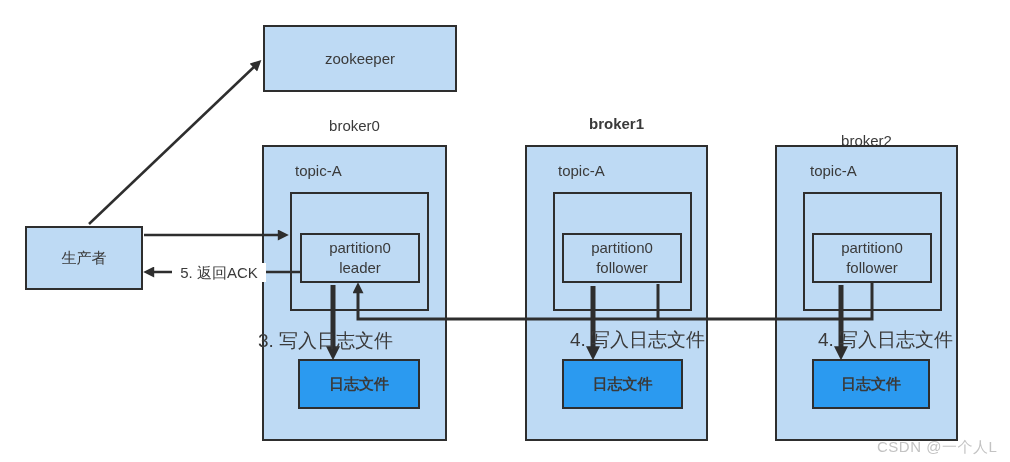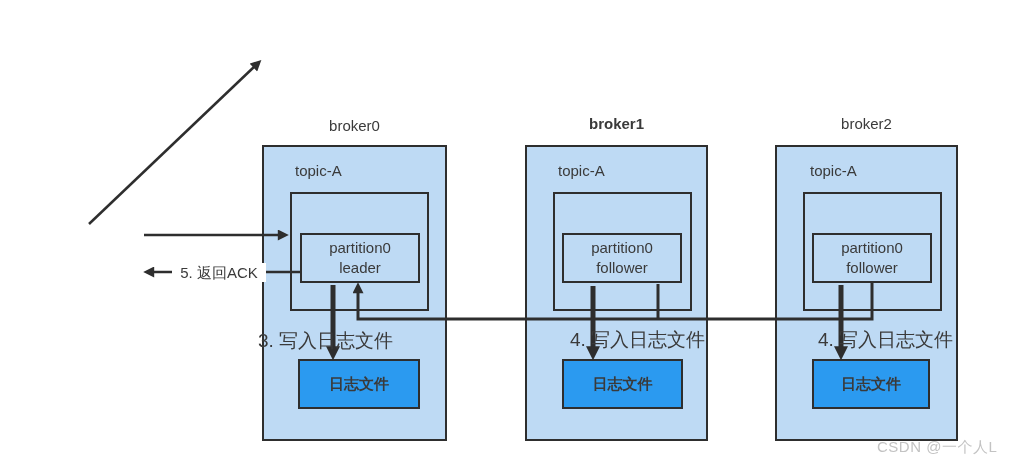--- a/index.html
+++ b/index.html
@@ -108,25 +108,27 @@
     <line class="arrow" x1="333" y1="285" x2="333" y2="349" stroke-width="5" marker-end="url(#ahb)"></line>
 
     <line class="arrow" x1="593" y1="286" x2="593" y2="349" stroke-width="5" marker-end="url(#ahb)"></line>
 
     <line class="arrow" x1="841" y1="285" x2="841" y2="349" stroke-width="5" marker-end="url(#ahb)"></line>
 
     <path class="arrow" d="M872,283 L872,319 L358,319 L358,291" stroke-width="3" marker-end="url(#ah)"></path>
     <line class="arrow" x1="658" y1="284" x2="658" y2="319" stroke-width="3"></line>
   </svg>
 
+  <div class="box node-label" style="left:263px; top:25px; width:194px; height:67px;">zookeeper</div>
 
+  <div class="box node-label" style="left:25px; top:226px; width:118px; height:64px;">生产者</div>
 
   <div class="free-label broker-name" style="left:262px; top:117px; width:185px;">broker0</div>
   <div class="free-label broker-name" style="left:525px; top:115px; width:183px;font-weight:bold;">broker1</div>
-  <div class="free-label broker-name" style="left:775px; top:115px; width:183px;">broker2</div>
+  <div class="free-label broker-name" style="left:775px; top:132px; width:183px;">broker2</div>
 
   <div class="box" style="left:262px; top:145px; width:185px; height:296px;"></div>
   <div class="free-label topic-label" style="left:295px; top:162px;">topic-A</div>
   <div class="box" style="left:290px; top:192px; width:139px; height:119px;"></div>
   <div class="box node-label" style="left:300px; top:233px; width:120px; height:50px;">partition0
 leader</div>
   <div class="free-label write-label" style="left:258px; top:328px;">3. 写入日志文件</div>
   <div class="box node-label log-box" style="left:298px; top:359px; width:122px; height:50px;">日志文件</div>
 
   <div class="box" style="left:525px; top:145px; width:183px; height:296px;"></div>

